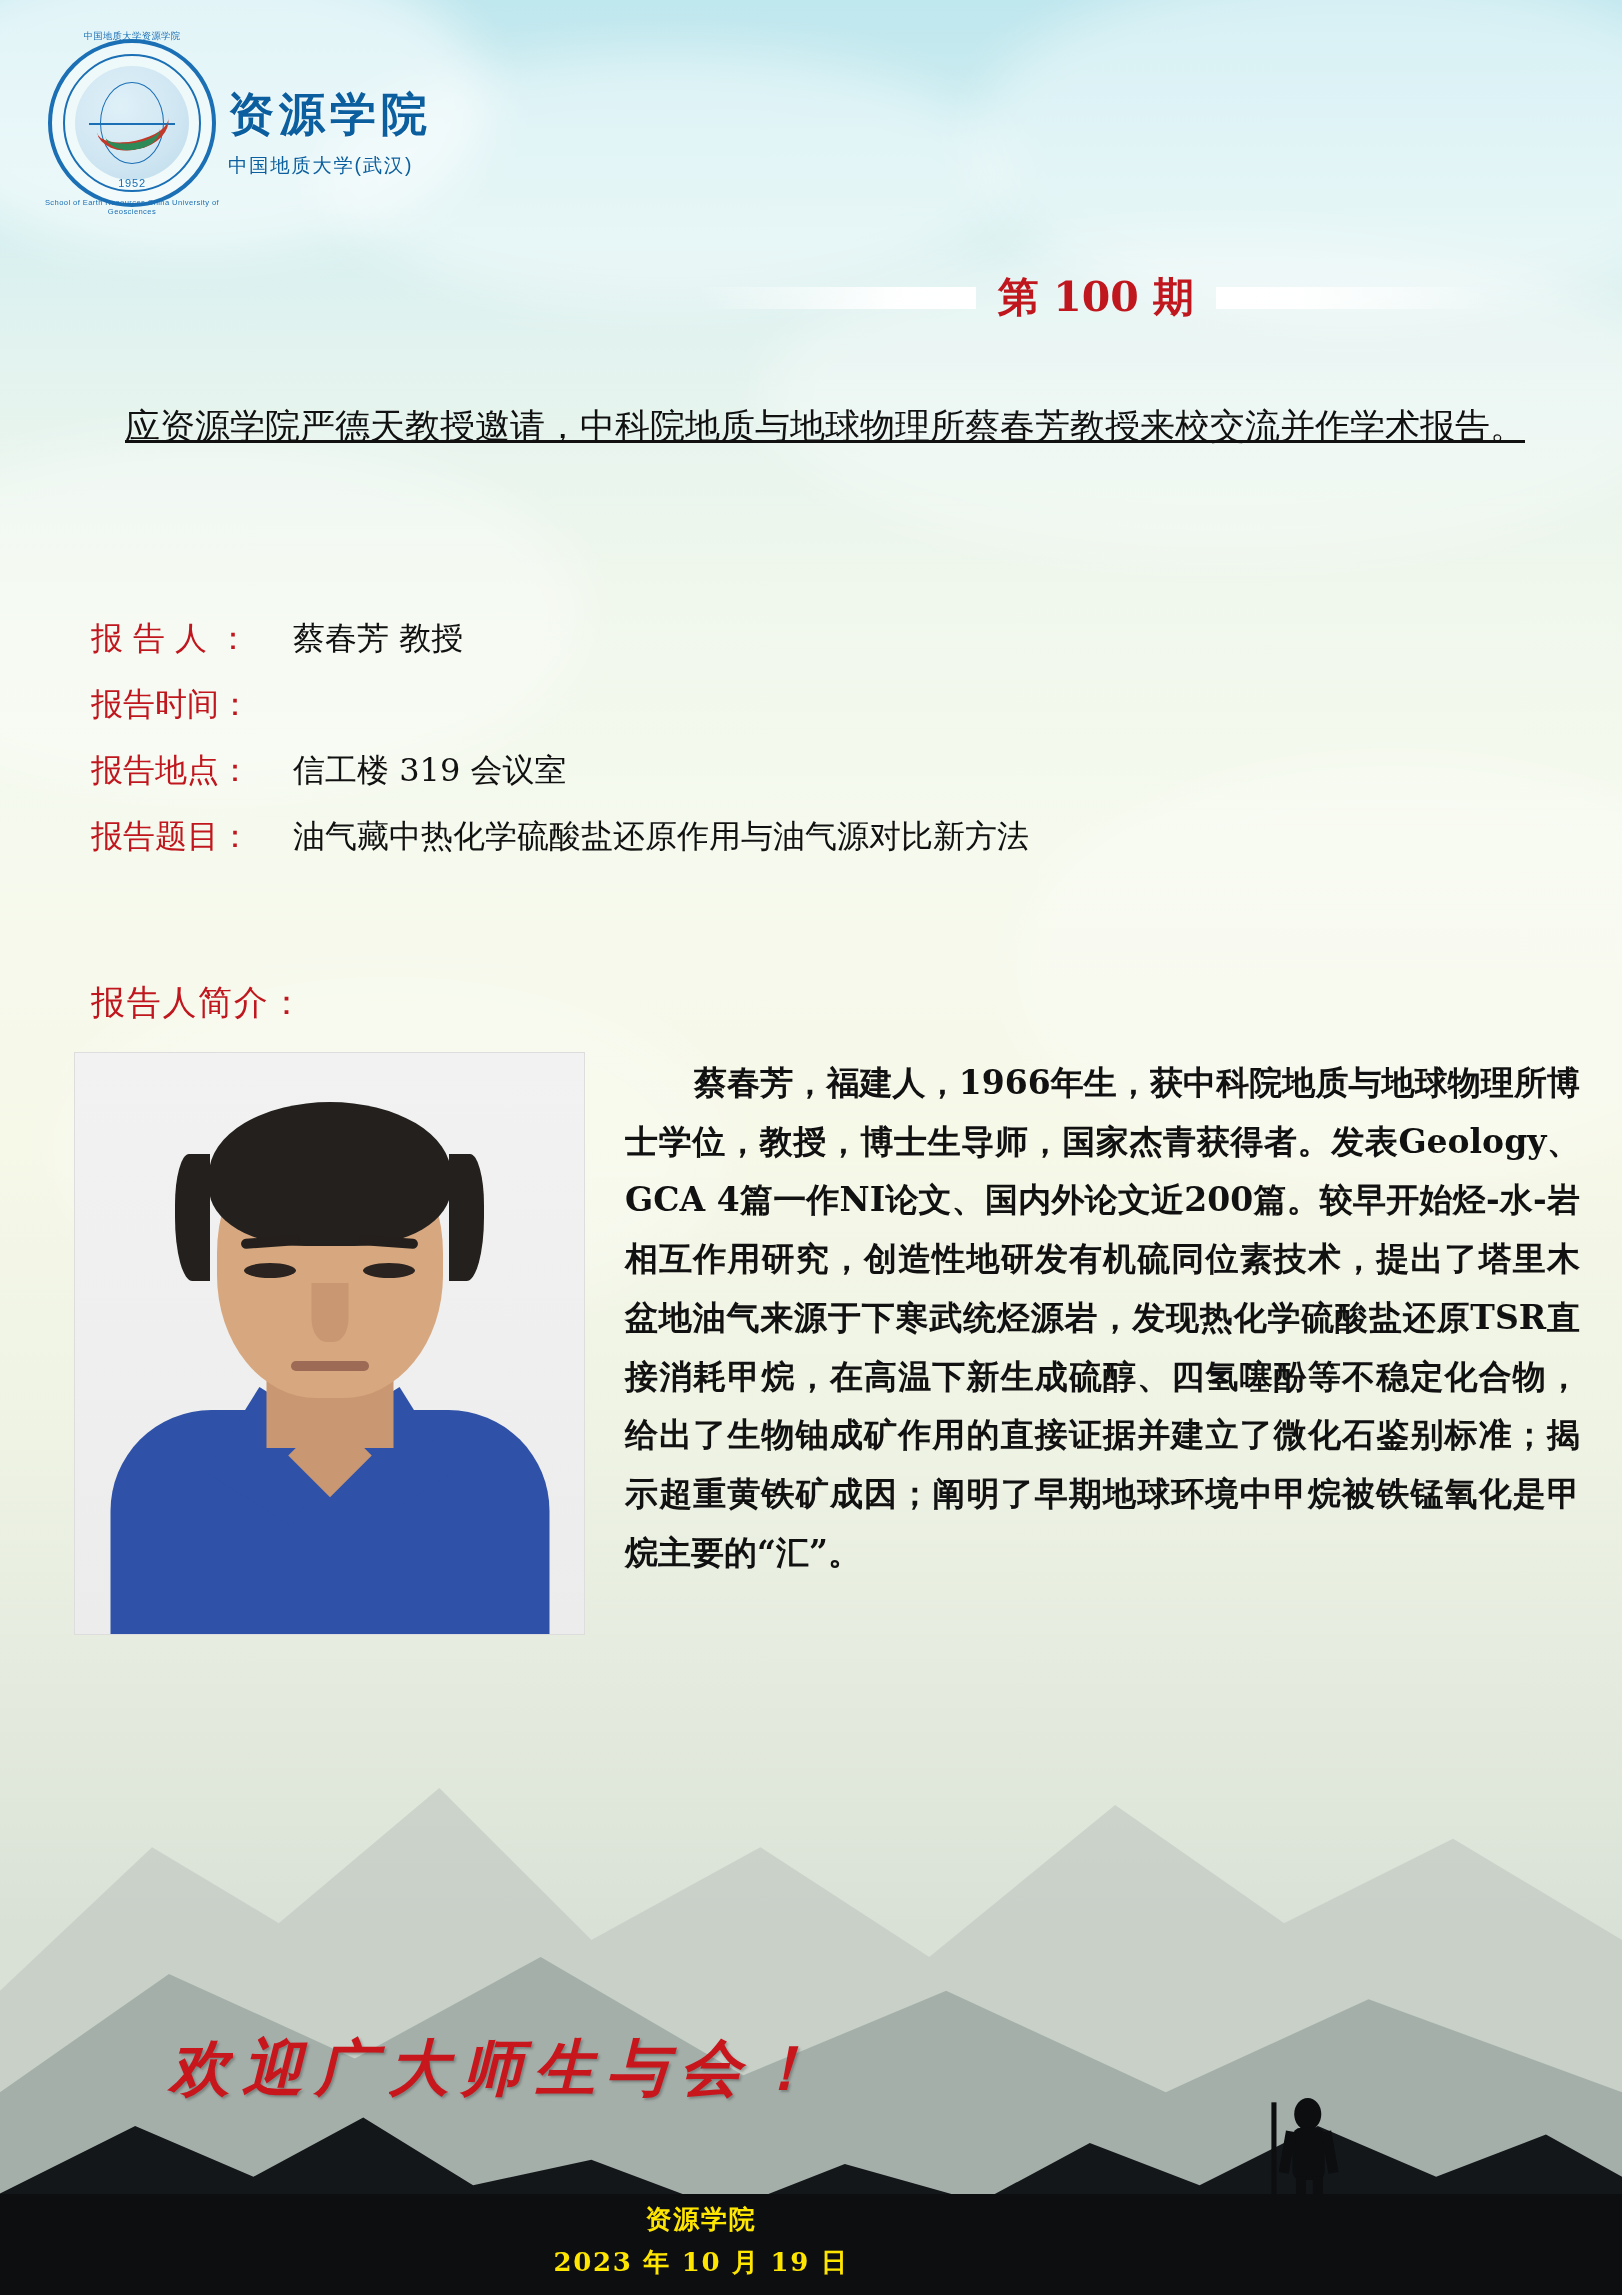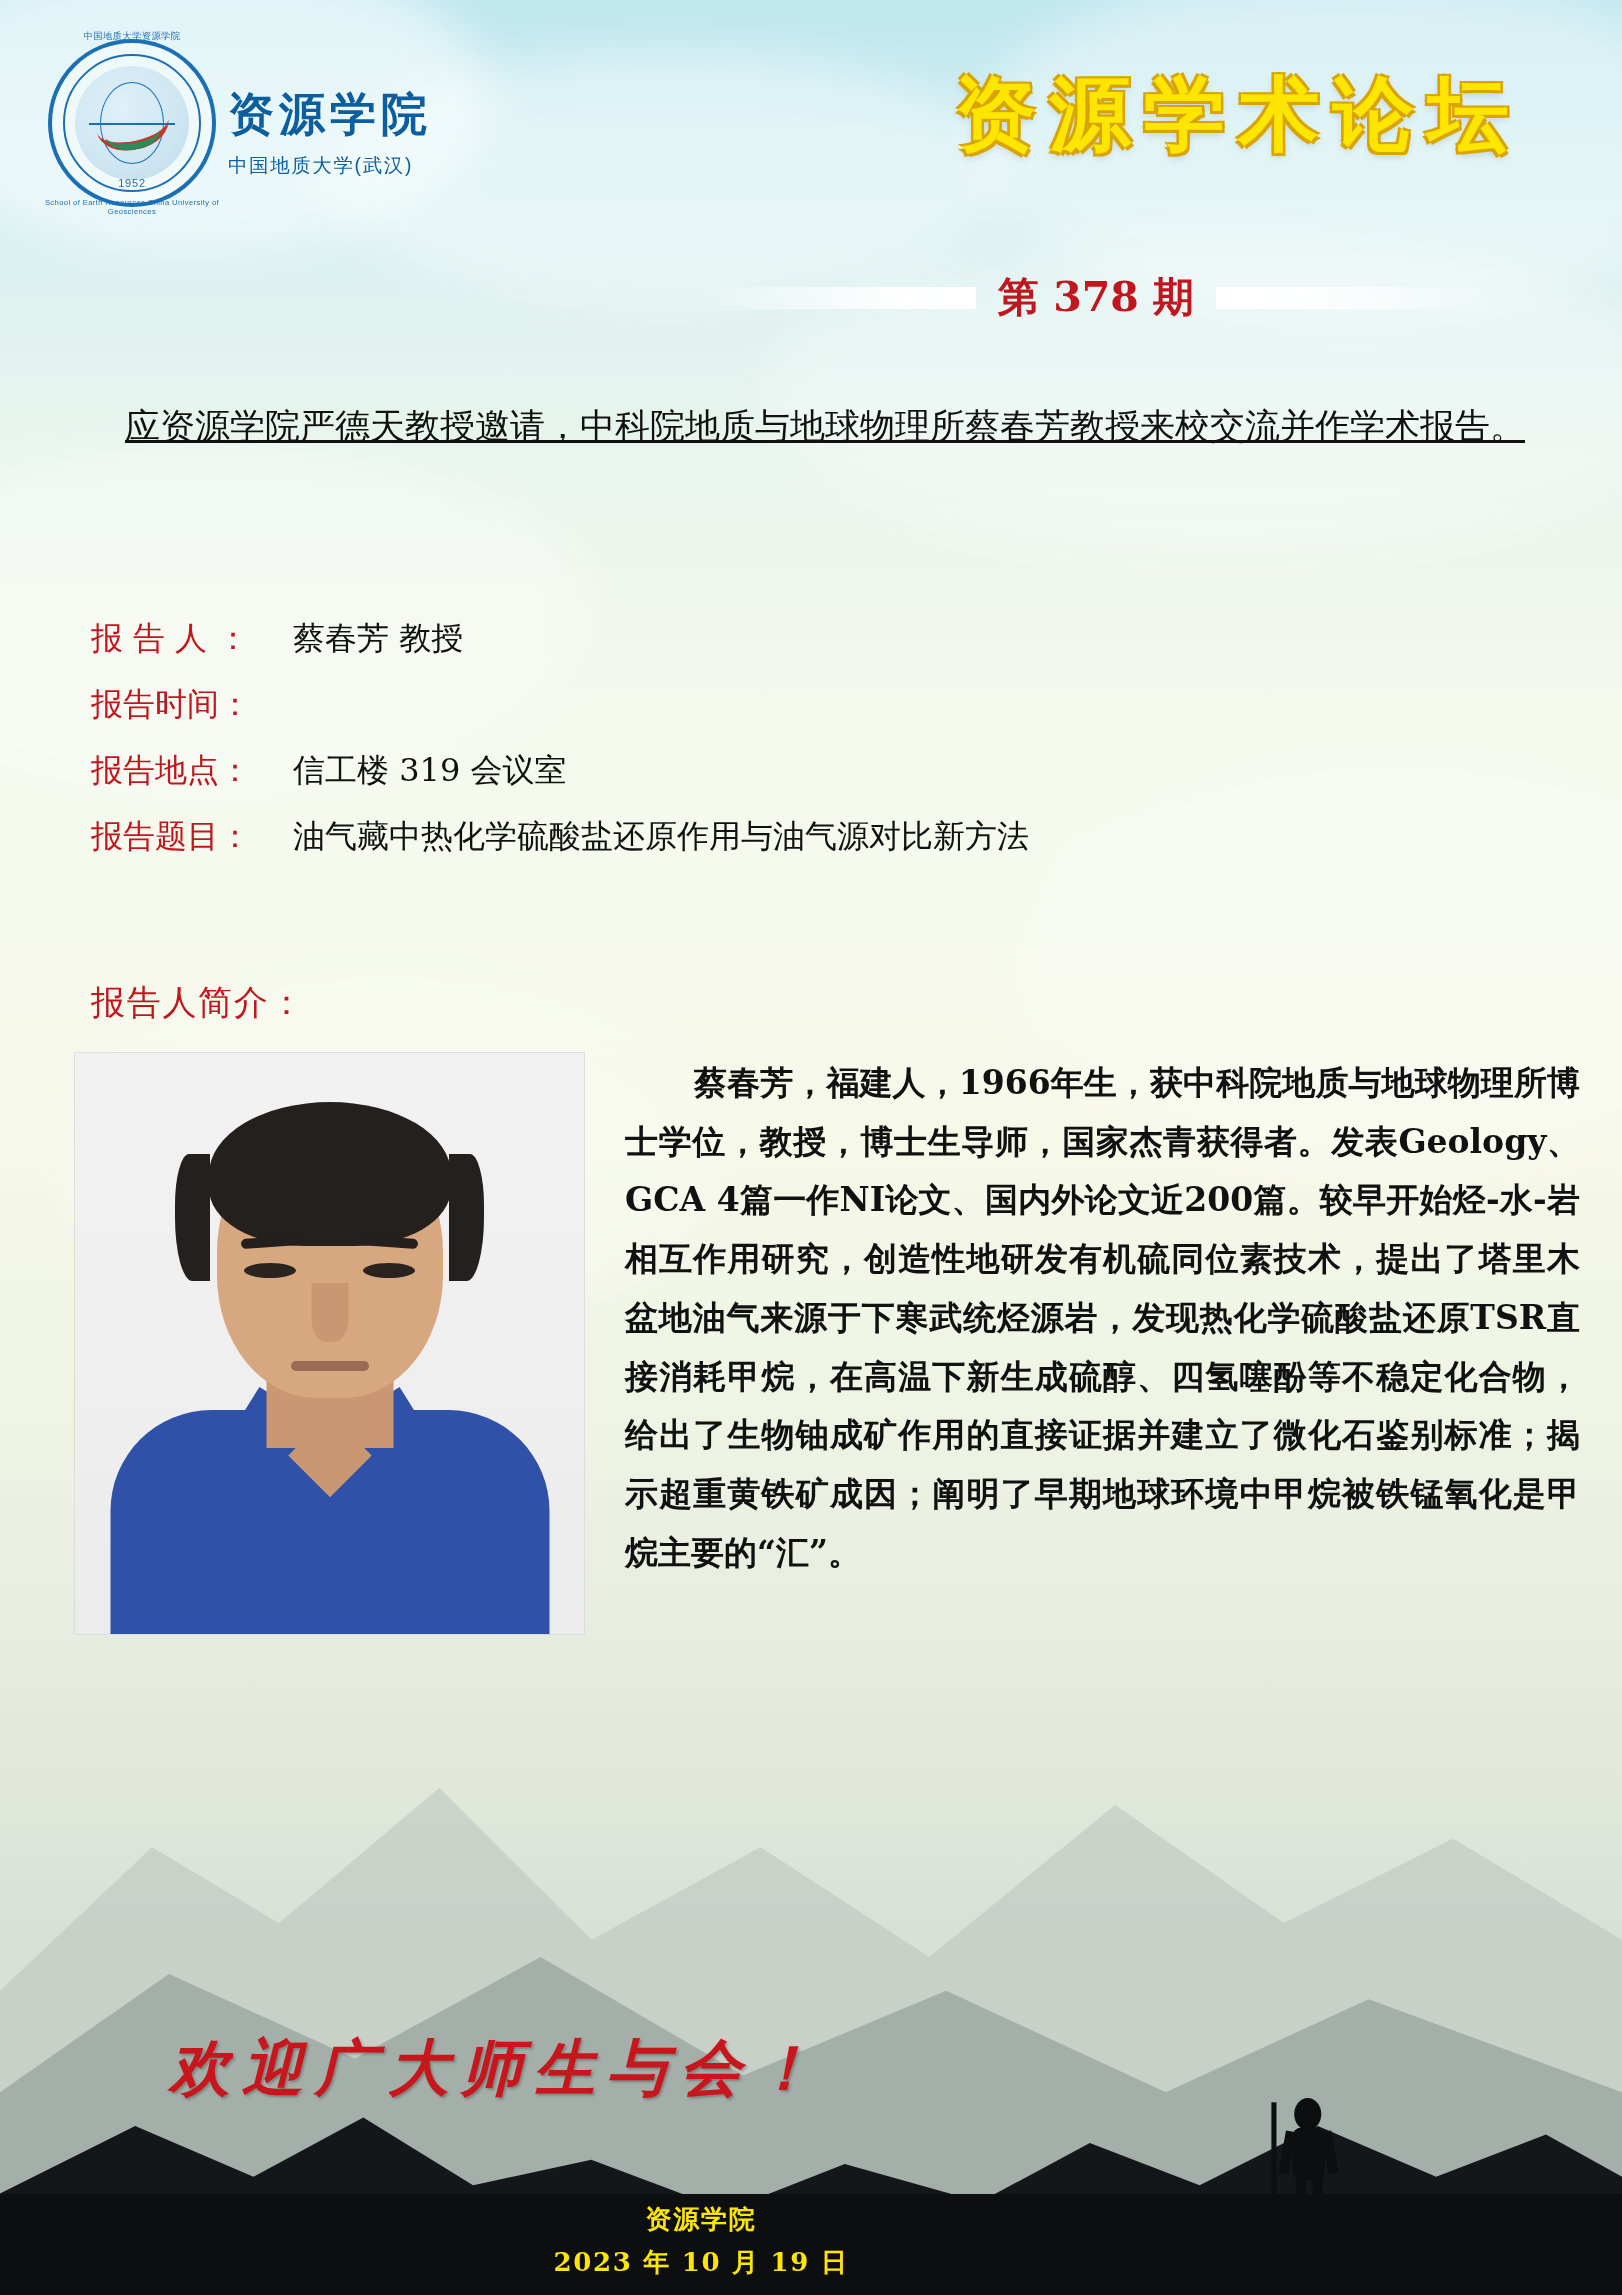--- a/index.html
+++ b/index.html
@@ -286,25 +286,24 @@
       </div>
       <div class="year">1952</div>
       <div class="arc-text-bottom">School of Earth Resources  China University of Geosciences</div>
     </div>
     <div class="college-name">
       <div class="college-cn">资源学院</div>
       <div class="college-sub">中国地质大学(武汉)</div>
     </div>
   </div>
 
-  <div class="main-title">资源学术论坛</div>
 
   <div class="issue-row">
     <div class="issue-bar"></div>
-    <div class="issue-text">第 378 期</div>
+    <div class="issue-text">第 100 期</div>
     <div class="issue-bar right"></div>
   </div>
 </div>
 
 <div class="intro"><span class="indent"></span><span>应资源学院严德天教授邀请，中科院地质与地球物理所蔡春芳教授来校交流并作学术报告。</span></div>
 
 <div class="meta">
   <div class="meta-row">
     <div class="meta-label spaced">报告人：</div>
     <div class="meta-value">蔡春芳 教授</div>

